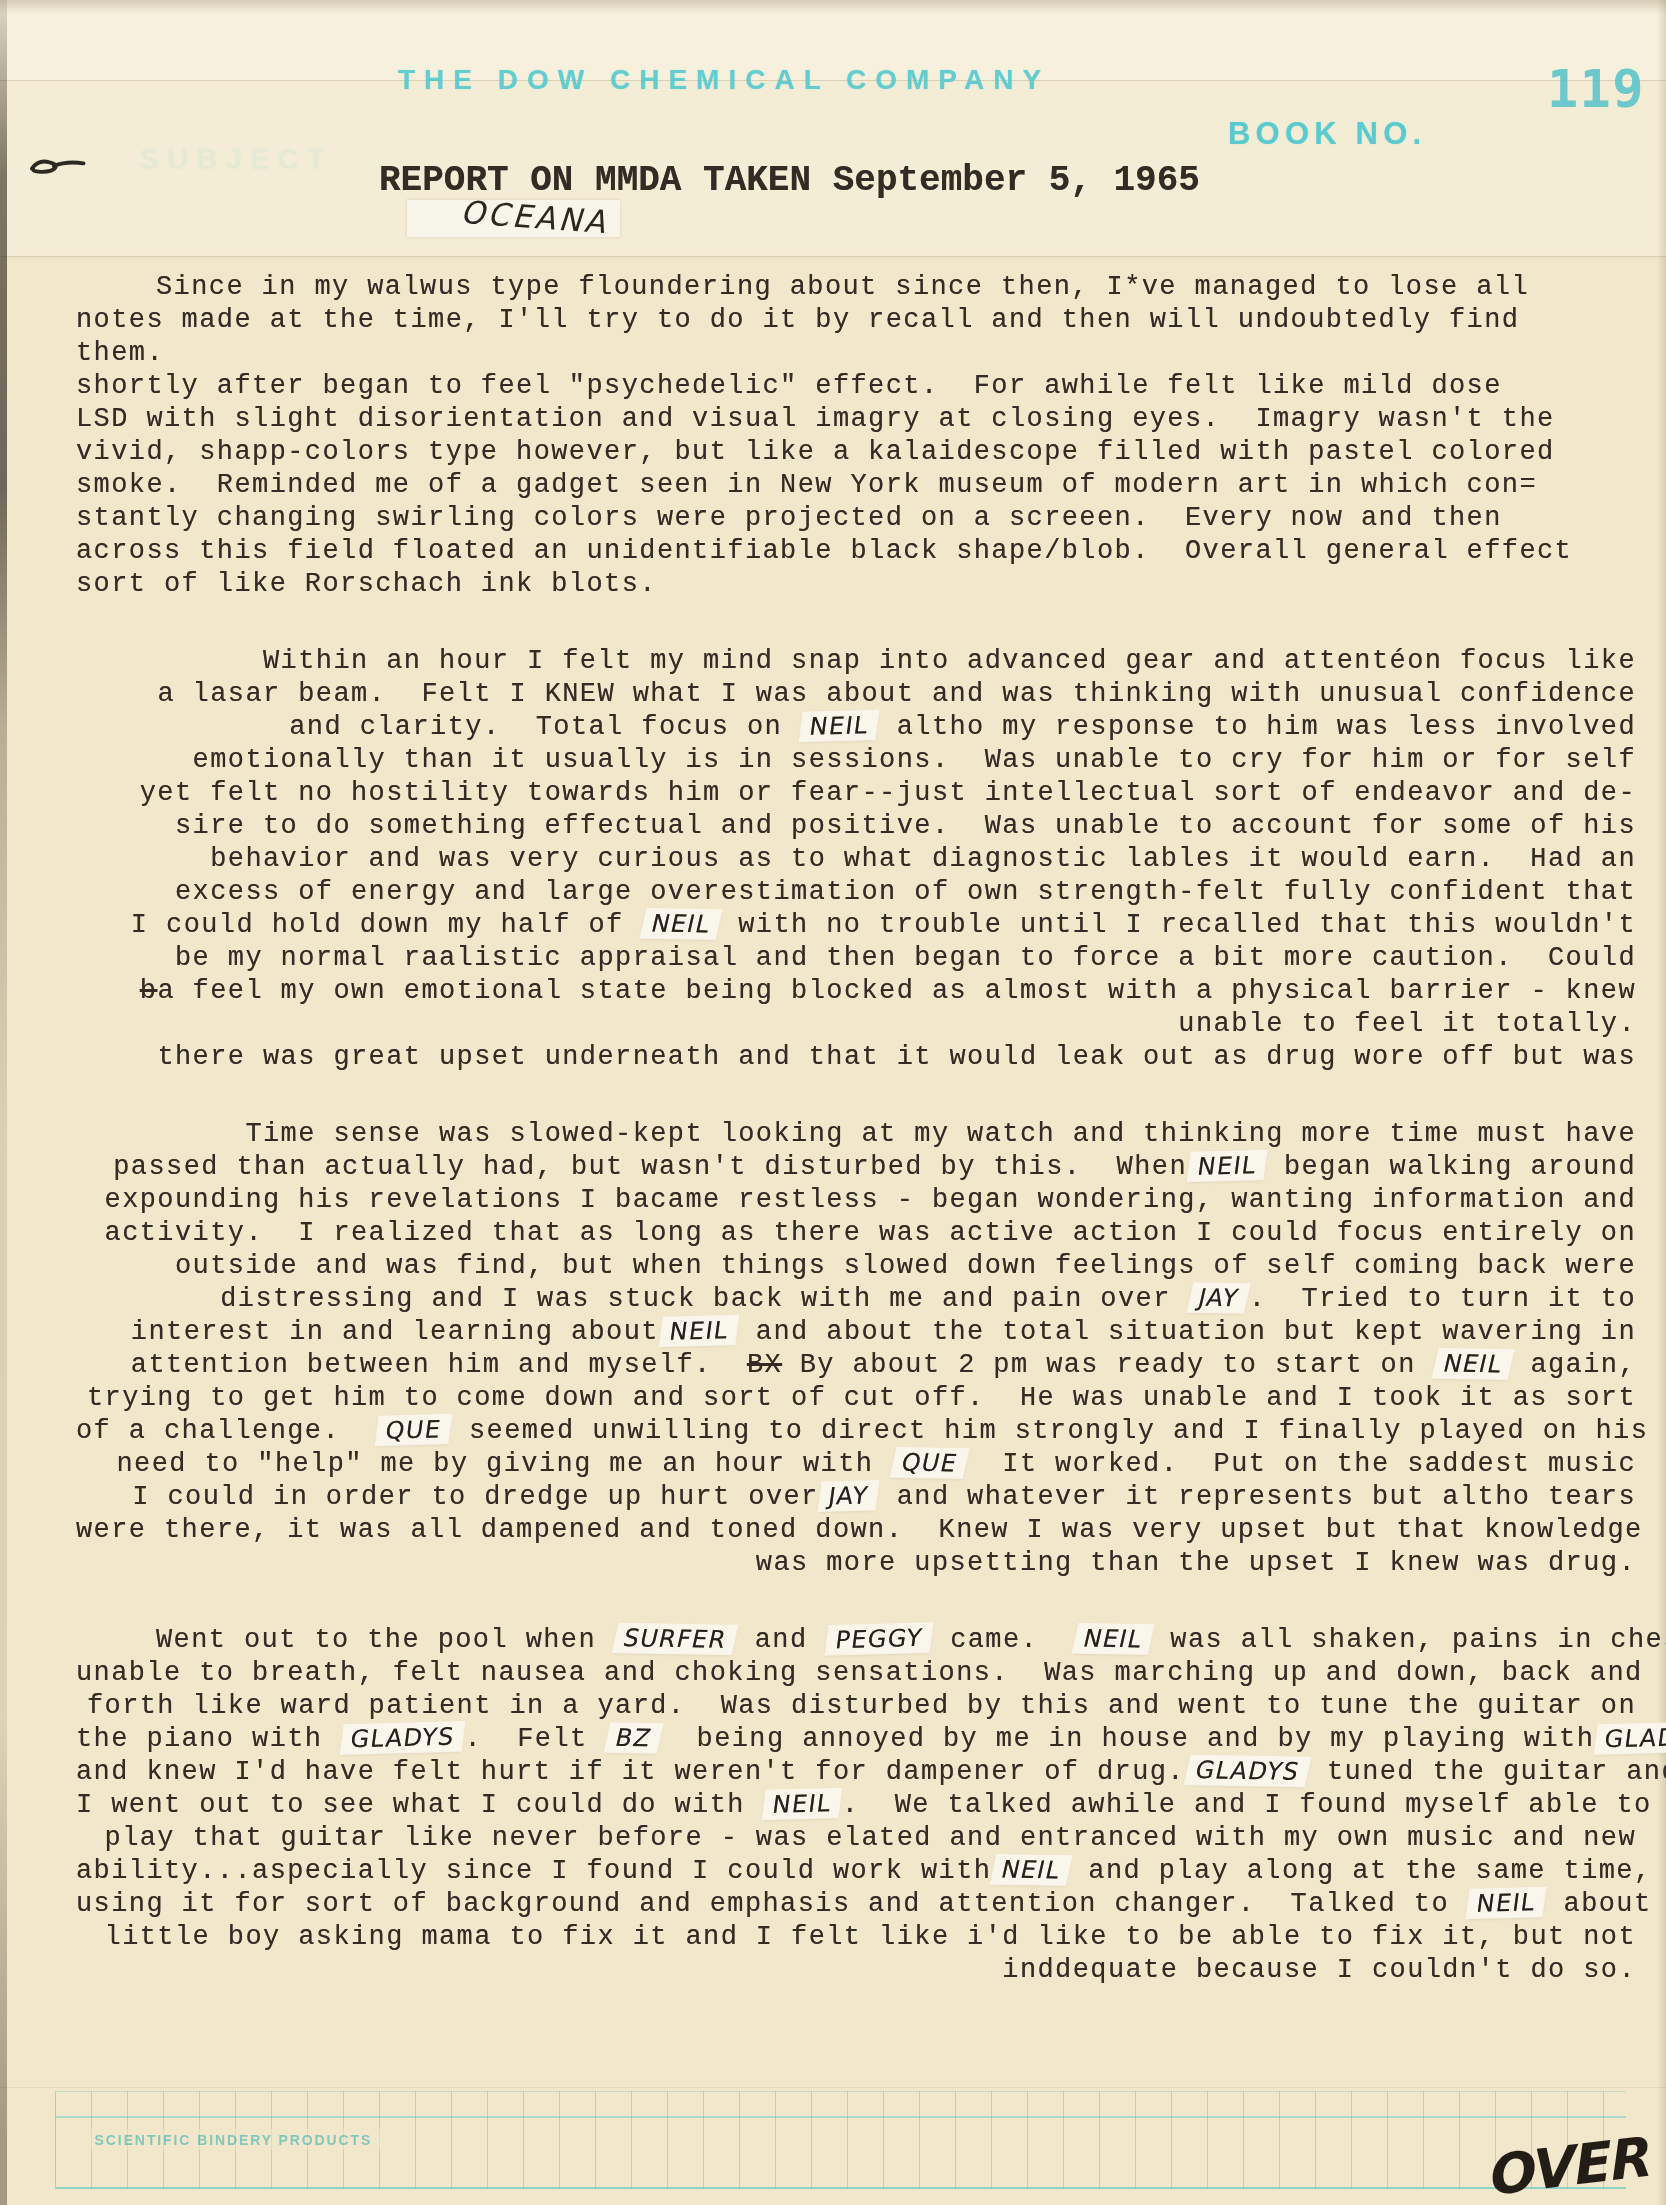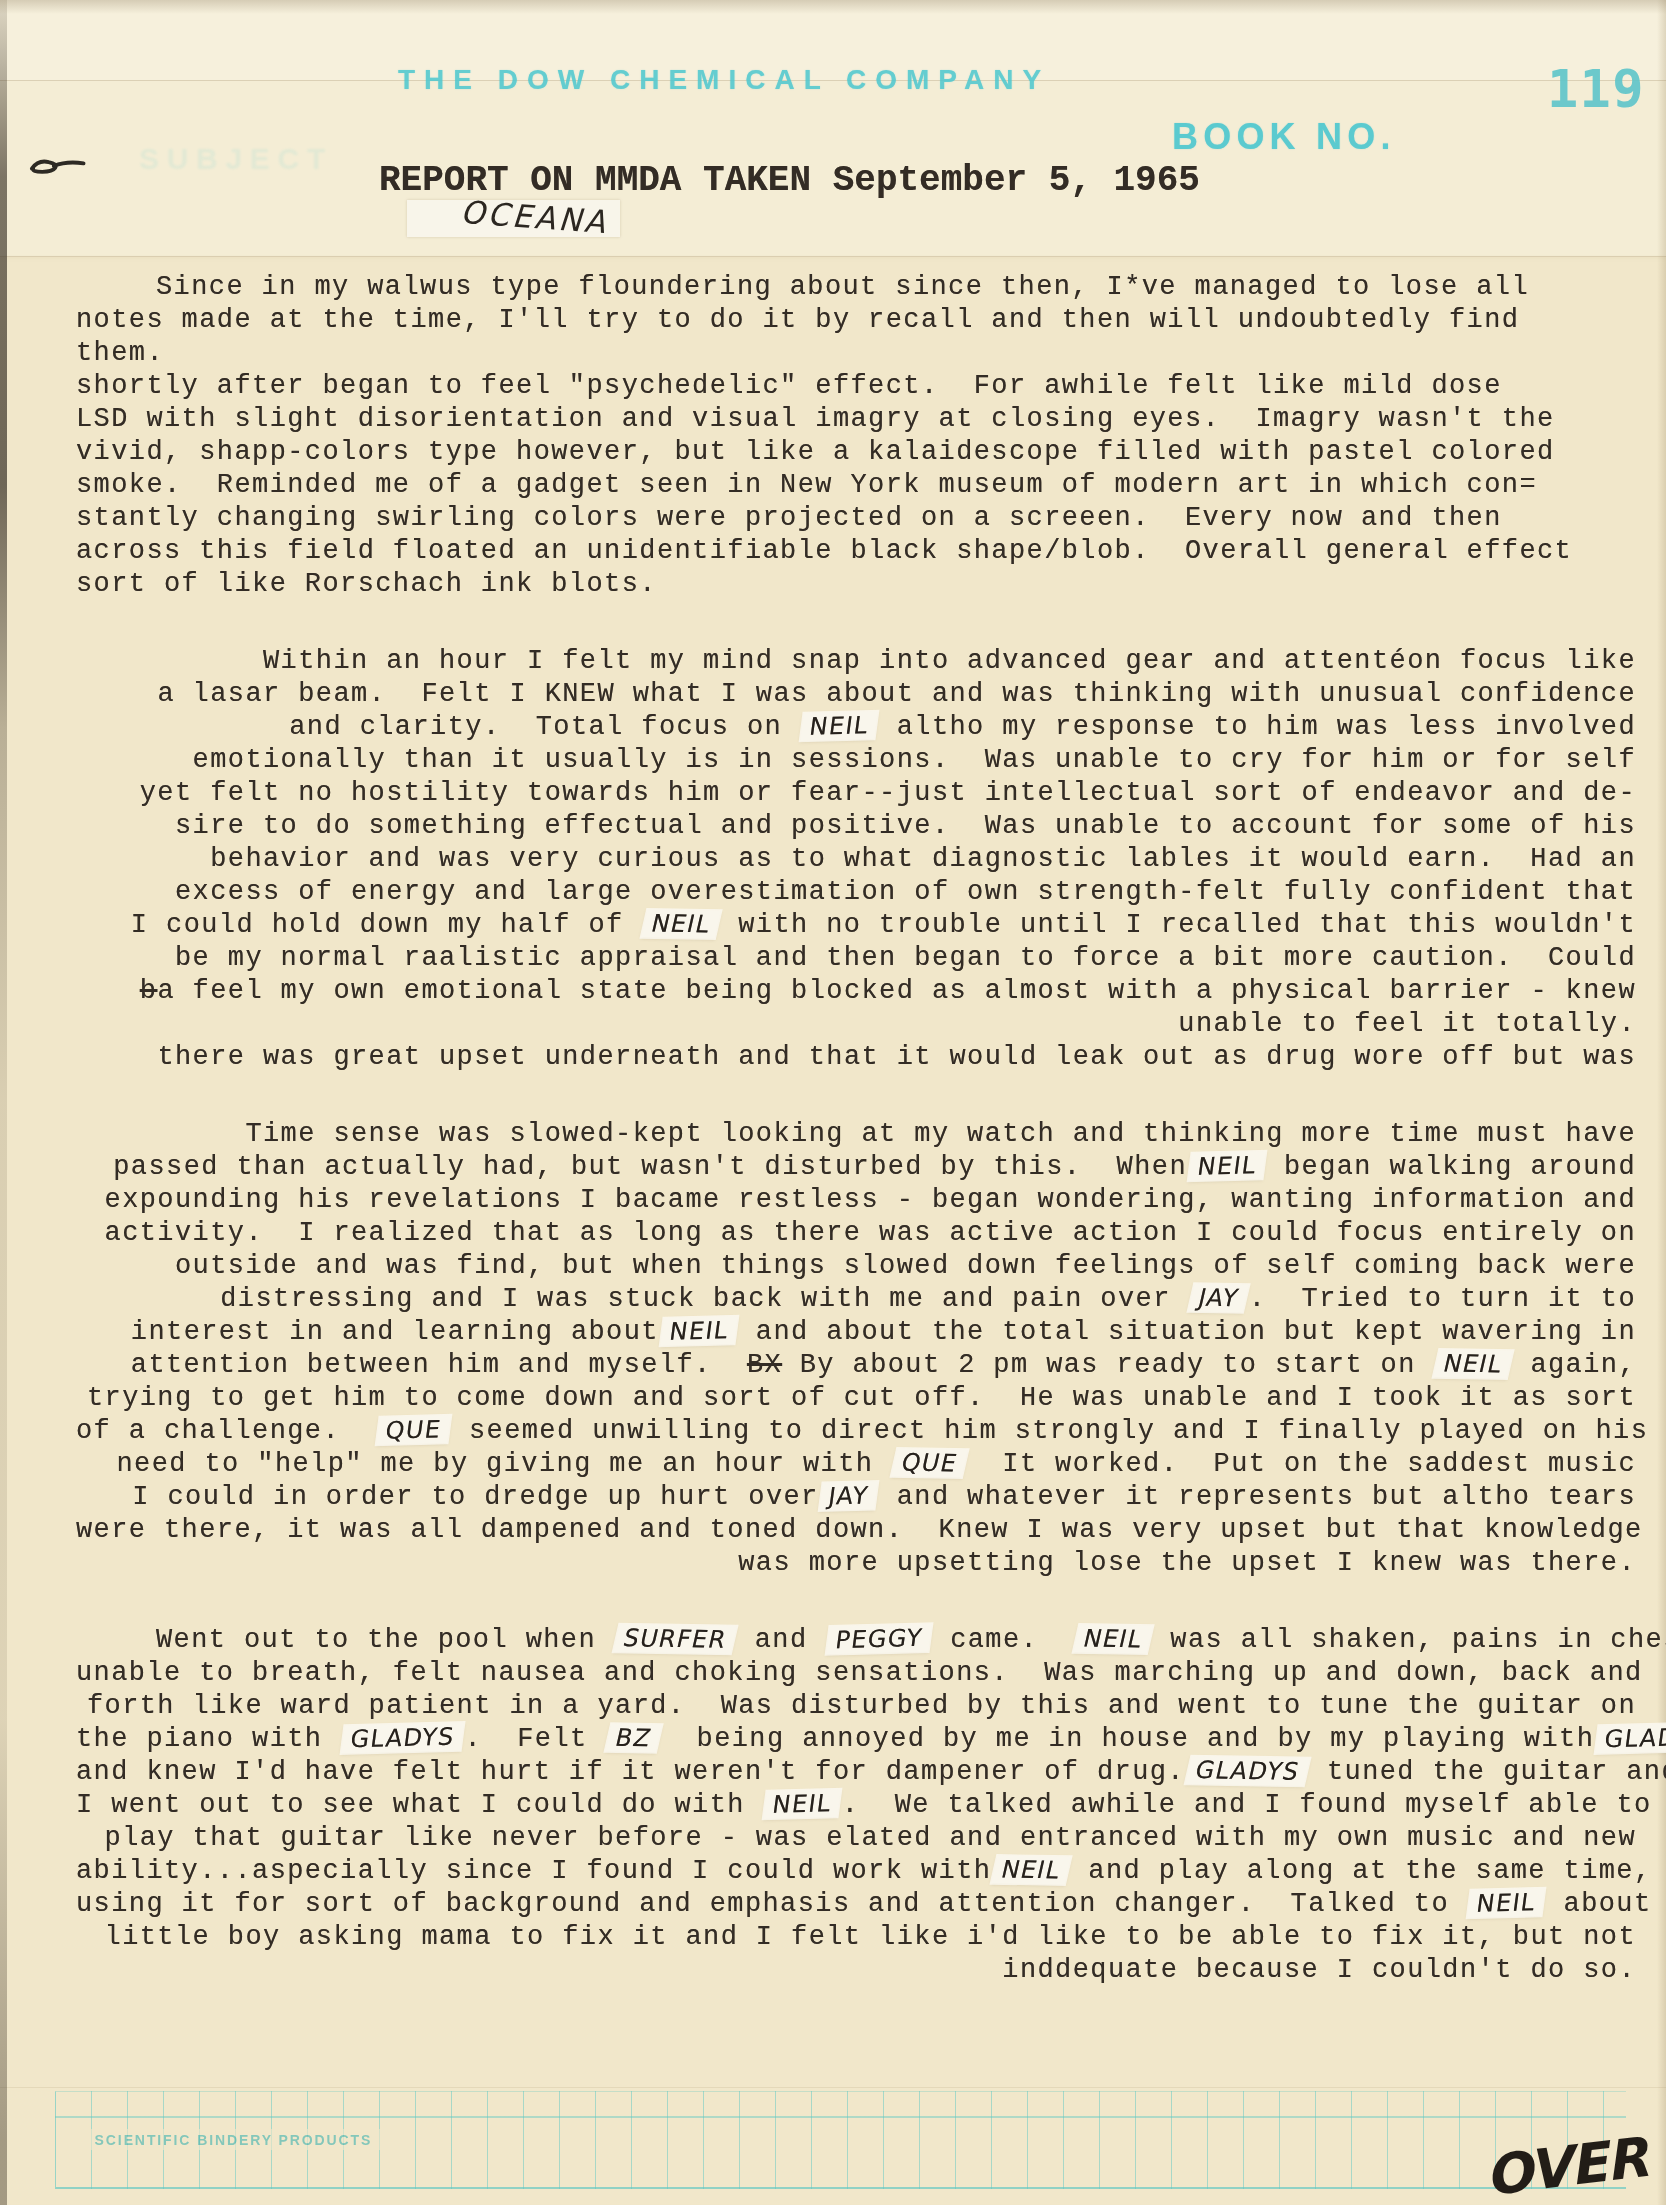--- a/index.html
+++ b/index.html
@@ -27,23 +27,23 @@
 
   
   .company{
     position:absolute;left:398px;top:64px;
     font-family:"Liberation Sans",sans-serif;font-weight:bold;
     font-size:28px;letter-spacing:9px;color:#4bc7cf;
     opacity:.85;text-shadow:0 0 1.3px rgba(75,199,207,.5);
     white-space:nowrap;
   }
   .bookno{
-    position:absolute;left:1172px;top:116px;
-    font-family:"Liberation Sans",sans-serif;font-weight:bold;
-    font-size:36px;letter-spacing:5.2px;color:#4bc7cf;opacity:.9;
+    position:absolute;left:1228px;top:116px;
+    font-family:"Liberation Sans",sans-serif;font-weight:bold;
+    font-size:31px;letter-spacing:5.2px;color:#4bc7cf;opacity:.9;
     text-shadow:0 0 1.3px rgba(75,199,207,.5);
   }
   .pagenum{
     position:absolute;left:1547px;top:59px;
     font-family:"DejaVu Sans Mono",monospace;font-weight:bold;
     font-size:52px;letter-spacing:1.3px;color:#5ec5ca;opacity:.9;
   }
   .ghost-subject{
     position:absolute;left:139px;top:142px;
     font-family:"Liberation Sans",sans-serif;font-weight:bold;
@@ -181,21 +181,21 @@
         <div class="line"><span class="seg">activity.  I realized that as long as there was active action I could focus entirely on</span></div>
         <div class="line"><span class="seg">outside and was find, but when things slowed down feelings of self coming back were</span></div>
         <div class="line"><span class="seg">distressing and I was stuck back with me and pain over </span><span class="patch alt">JAY</span><span class="seg">.  Tried to turn it to</span></div>
         <div class="line"><span class="seg">interest in and learning about</span><span class="patch">NEIL</span><span class="seg"> and about the total situation but kept wavering in</span></div>
         <div class="line"><span class="seg">attention between him and myself.  </span><span class="strike">BX</span><span class="seg"> By about 2 pm was ready to start on </span><span class="patch alt">NEIL</span><span class="seg"> again,</span></div>
         <div class="line"><span class="seg">trying to get him to come down and sort of cut off.  He was unable and I took it as sort</span></div>
         <div class="line"><span class="seg">of a challenge.  </span><span class="patch">QUE</span><span class="seg"> seemed unwilling to direct him strongly and I finally played on his</span></div>
         <div class="line"><span class="seg">need to "help" me by giving me an hour with </span><span class="patch alt">QUE</span><span class="seg">  It worked.  Put on the saddest music</span></div>
         <div class="line"><span class="seg">I could in order to dredge up hurt over</span><span class="patch">JAY</span><span class="seg"> and whatever it represents but altho tears</span></div>
         <div class="line"><span class="seg">were there, it was all dampened and toned down.  Knew I was very upset but that knowledge</span></div>
-        <div class="line"><span class="seg">was more upsetting lose the upset I knew was there.</span></div>
+        <div class="line"><span class="seg">was more upsetting than the upset I knew was drug.</span></div>
       </div>
       <div class="para gap">
         <div class="line indent"><span class="seg">Went out to the pool when </span><span class="patch alt">SURFER</span><span class="seg"> and </span><span class="patch">PEGGY</span><span class="seg"> came.  </span><span class="patch alt">NEIL</span><span class="seg"> was all shaken, pains in chest,</span></div>
         <div class="line"><span class="seg">unable to breath, felt nausea and choking sensations.  Was marching up and down, back and</span></div>
         <div class="line"><span class="seg">forth like ward patient in a yard.  Was disturbed by this and went to tune the guitar on</span></div>
         <div class="line"><span class="seg">the piano with </span><span class="patch">GLADYS</span><span class="seg">.  Felt </span><span class="patch alt">BZ</span><span class="seg">  being annoyed by me in house and by my playing with</span><span class="patch">GLADYS</span></div>
         <div class="line"><span class="seg">and knew I'd have felt hurt if it weren't for dampener of drug.</span><span class="patch alt">GLADYS</span><span class="seg"> tuned the guitar and</span></div>
         <div class="line"><span class="seg">I went out to see what I could do with </span><span class="patch">NEIL</span><span class="seg">.  We talked awhile and I found myself able to</span></div>
         <div class="line"><span class="seg">play that guitar like never before - was elated and entranced with my own music and new</span></div>
         <div class="line"><span class="seg">ability...aspecially since I found I could work with</span><span class="patch alt">NEIL</span><span class="seg"> and play along at the same time,</span></div>

